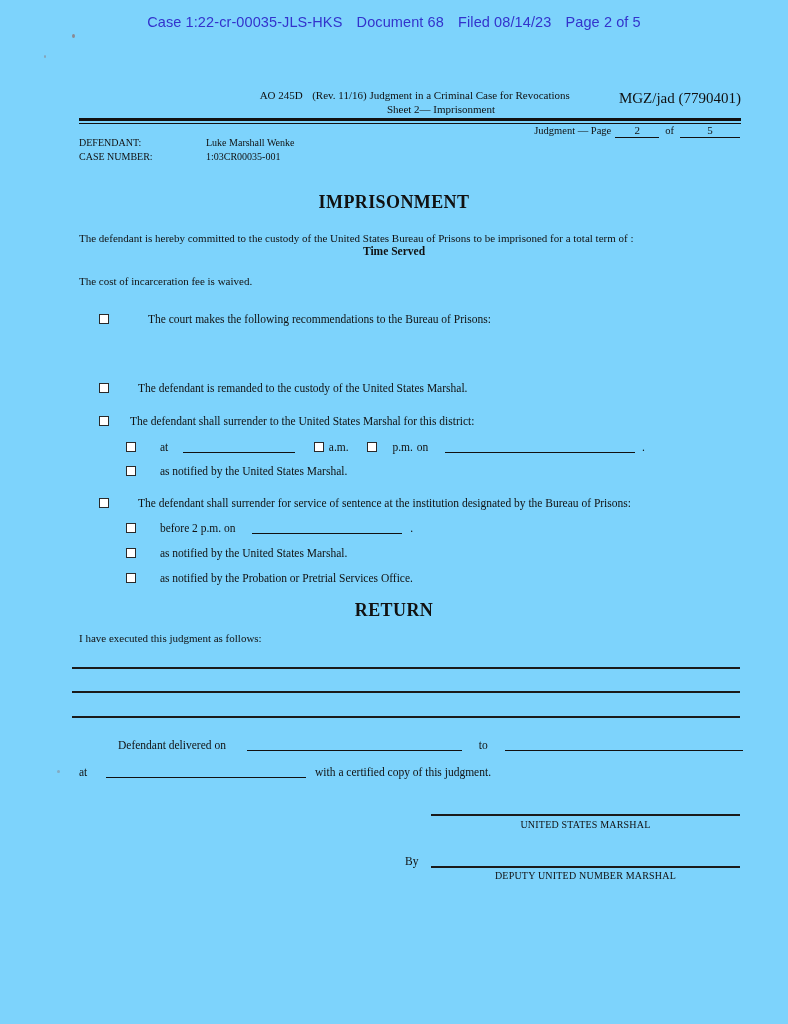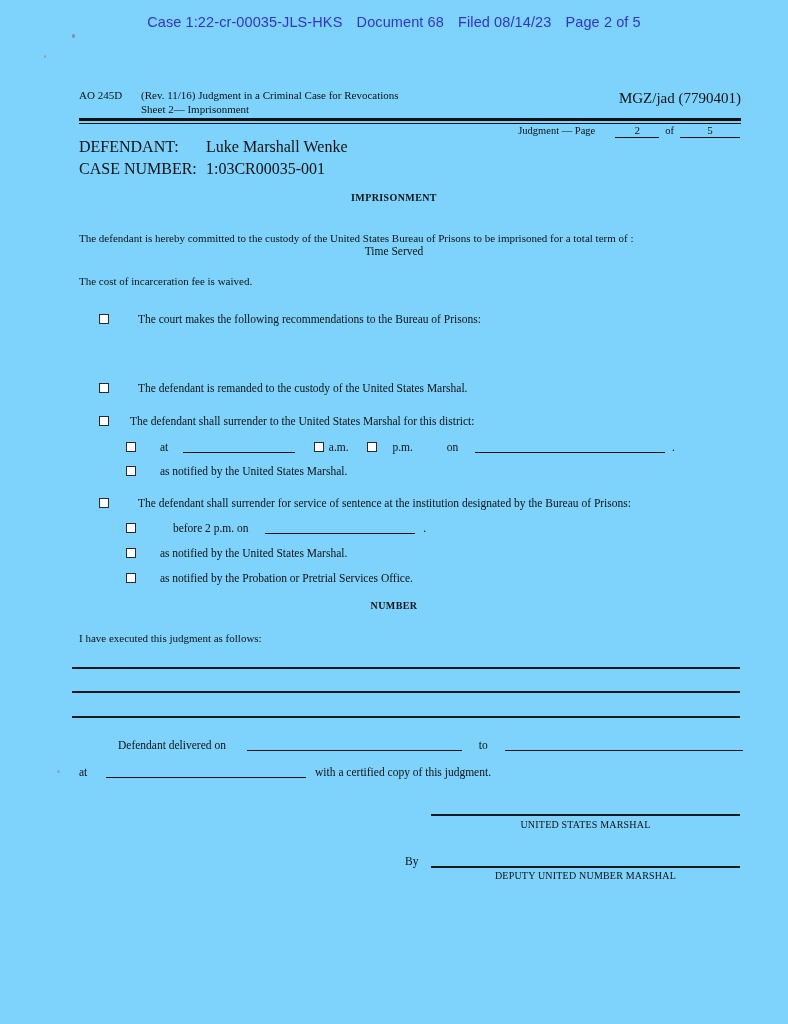--- a/index.html
+++ b/index.html
@@ -44,20 +44,21 @@
   .speck.s3 { left: 57px; top: 770px; width: 3px; height: 3px; opacity: .55; }
 
   
   .form-hdr {
     position: absolute;
     left: 79px;
     top: 88px;
     width: 662px;
     font-size: 11px;
     line-height: 1.28;
+    text-align: center;
   }
   .form-hdr .code {
     display: inline-block;
     width: 62px;
     vertical-align: top;
   }
   .form-hdr .titles {
     display: inline-block;
     vertical-align: top;
   }
@@ -93,60 +94,60 @@
   }
   .jpage .blank {
     display: inline-block;
     border-bottom: 1px solid #111;
     text-align: center;
     font-size: 11px;
     padding-bottom: 1px;
   }
   .jpage .blank.pg { width: 44px; }
   .jpage .blank.tot { width: 60px; }
-  .jpage .lbl { margin-right: 20px; }
+  .jpage .lbl { margin-right: 4px; }
 
   
   .party {
     position: absolute;
     left: 79px;
     top: 136px;
-    font-size: 16px;
+    font-size: 10px;
     line-height: 1.35;
   }
   .party .k {
     display: inline-block;
     width: 127px;
   }
   .party .v { }
 
   
   .sec-title {
     position: absolute;
     left: 0;
     width: 788px;
     text-align: center;
-    font-size: 10px;
+    font-size: 18px;
     font-weight: bold;
     letter-spacing: .4px;
   }
 
   .body-line {
     position: absolute;
     font-size: 11px;
     line-height: 1.35;
   }
 
   .center-bold {
     position: absolute;
     left: 0;
     width: 788px;
     text-align: center;
     font-size: 11.5px;
-    font-weight: normal;
+    font-weight: bold;
   }
 
   
   .cbrow {
     position: absolute;
     font-size: 11.5px;
     white-space: nowrap;
   }
   .cbox {
     display: inline-block;
@@ -234,74 +235,74 @@
 
   <div class="sec-title" style="top:192px">IMPRISONMENT</div>
 
   <div class="body-line" style="left:79px; top:231px; width:640px;">The defendant is hereby committed to the custody of the United States Bureau of Prisons to be imprisoned for a total term of :</div>
   <div class="center-bold" style="top:245px">Time Served</div>
 
   <div class="body-line" style="left:79px; top:274px;">The cost of incarceration fee is waived.</div>
 
   <div class="cbrow" style="left:99px; top:312px">
     <span class="cbox"></span>
-    <span class="txt" style="margin-left:26px">The court makes the following recommendations to the Bureau of Prisons:</span>
+    <span class="txt" style="margin-left:36px">The court makes the following recommendations to the Bureau of Prisons:</span>
   </div>
 
   <div class="cbrow" style="left:99px; top:381px">
     <span class="cbox"></span>
     <span class="txt" style="margin-left:26px">The defendant is remanded to the custody of the United States Marshal.</span>
   </div>
 
   <div class="cbrow" style="left:99px; top:414px">
     <span class="cbox"></span>
     <span class="txt" style="margin-left:18px">The defendant shall surrender to the United States Marshal for this district:</span>
   </div>
 
   <div class="cbrow" style="left:126px; top:440px">
     <span class="cbox"></span>
     <span class="txt" style="margin-left:21px">at</span>
     <span class="fill" style="width:112px; margin-left:12px"></span>
     <span class="cbox" style="margin-left:16px"></span>
     <span class="txt" style="margin-left:2px">a.m.</span>
     <span class="cbox" style="margin-left:15px"></span>
     <span class="txt" style="margin-left:13px">p.m.</span>
-    <span class="txt" style="margin-left:31px">on</span>
+    <span class="txt" style="margin-left:1px">on</span>
     <span class="fill" style="width:190px; margin-left:14px"></span>
     <span class="txt" style="margin-left:4px">.</span>
   </div>
 
   <div class="cbrow" style="left:126px; top:464px">
     <span class="cbox"></span>
     <span class="txt" style="margin-left:21px">as notified by the United States Marshal.</span>
   </div>
 
   <div class="cbrow" style="left:99px; top:496px">
     <span class="cbox"></span>
     <span class="txt" style="margin-left:26px">The defendant shall surrender for service of sentence at the institution designated by the Bureau of Prisons:</span>
   </div>
 
   <div class="cbrow" style="left:126px; top:521px">
     <span class="cbox"></span>
-    <span class="txt" style="margin-left:34px">before 2 p.m. on</span>
+    <span class="txt" style="margin-left:21px">before 2 p.m. on</span>
     <span class="fill" style="width:150px; margin-left:14px"></span>
     <span class="txt" style="margin-left:5px">.</span>
   </div>
 
   <div class="cbrow" style="left:126px; top:546px">
     <span class="cbox"></span>
     <span class="txt" style="margin-left:21px">as notified by the United States Marshal.</span>
   </div>
 
   <div class="cbrow" style="left:126px; top:571px">
     <span class="cbox"></span>
     <span class="txt" style="margin-left:21px">as notified by the Probation or Pretrial Services Office.</span>
   </div>
 
-  <div class="sec-title" style="top:600px">NUMBER</div>
+  <div class="sec-title" style="top:600px">RETURN</div>
 
   <div class="body-line" style="left:79px; top:631px">I have executed this judgment as follows:</div>
 
   <div class="ret-rule" style="top:667px"></div>
   <div class="ret-rule" style="top:691px"></div>
   <div class="ret-rule" style="top:716px"></div>
 
   <div class="cbrow" style="left:118px; top:738px">
     <span class="txt">Defendant delivered on</span>
     <span class="fill" style="width:215px; margin-left:18px"></span>

